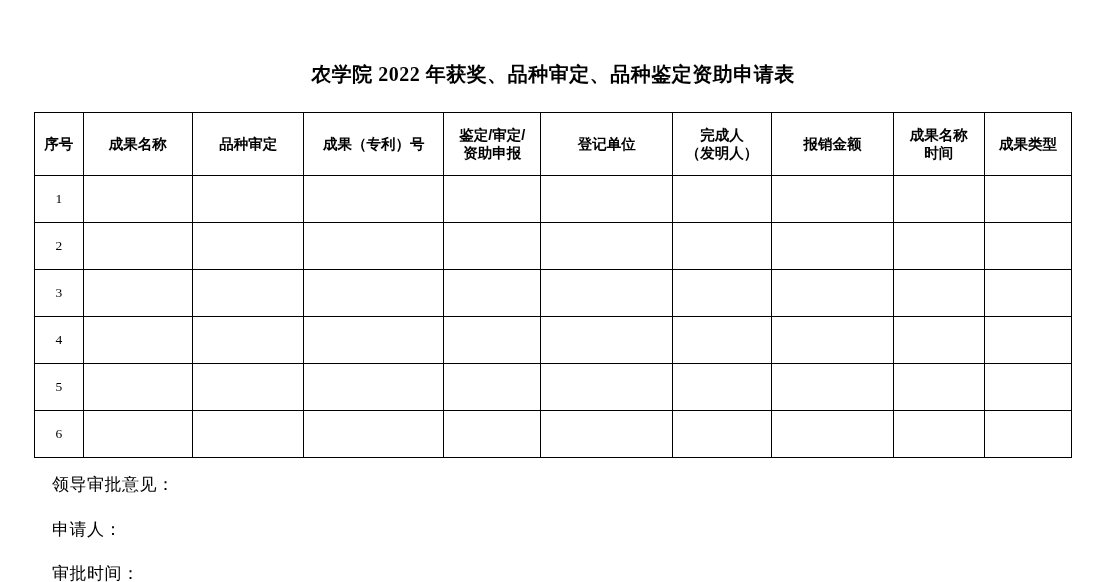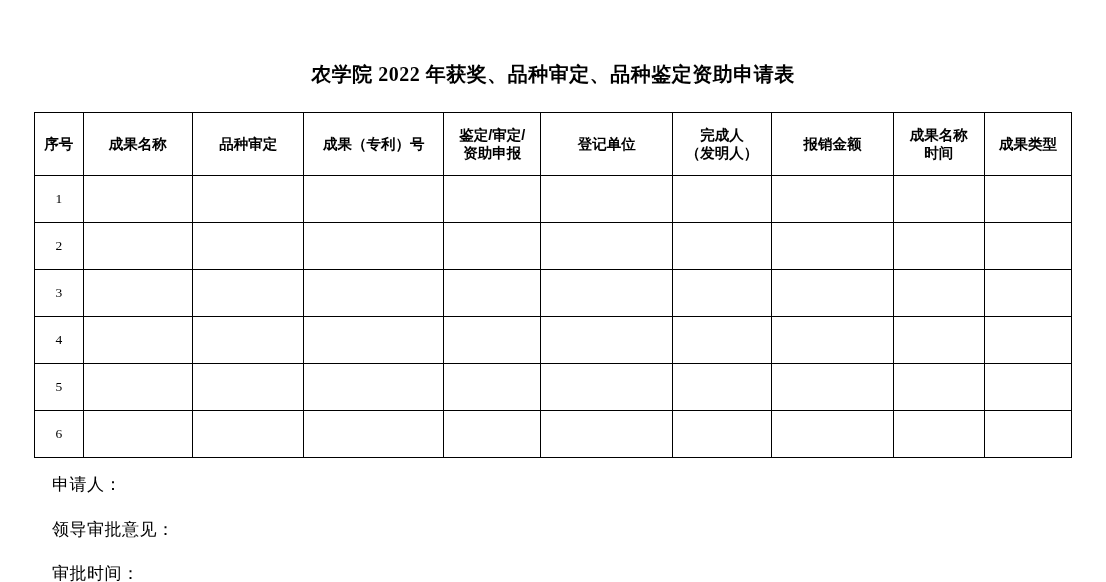--- a/index.html
+++ b/index.html
@@ -198,18 +198,18 @@
           <td></td>
           <td></td>
           <td></td>
           <td></td>
         </tr>
       </tbody>
     </table>
   </div>
 
   <div class="footer-fields">
+    <div class="footer-line">领导审批意见：</div>
     <div class="footer-line">申请人：</div>
-    <div class="footer-line">领导审批意见：</div>
     <div class="footer-line">审批时间：</div>
   </div>
 
 </div>
 
 </body></html>

